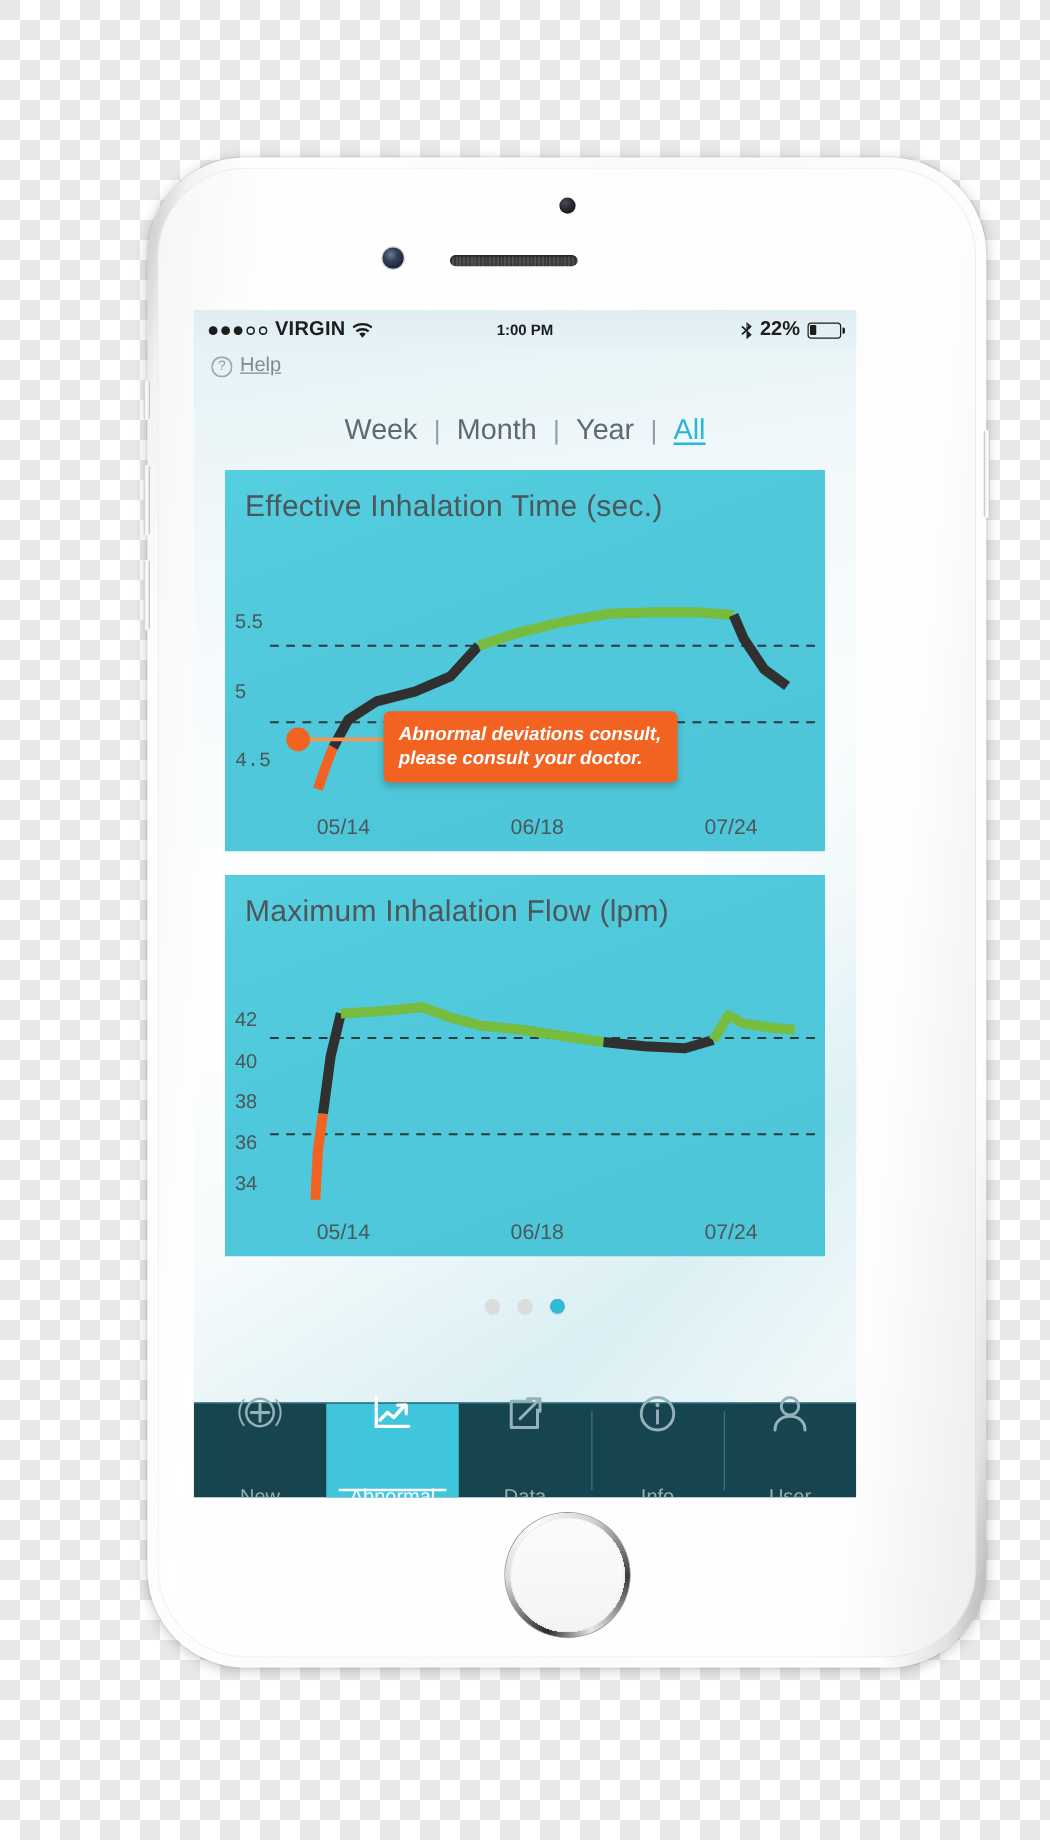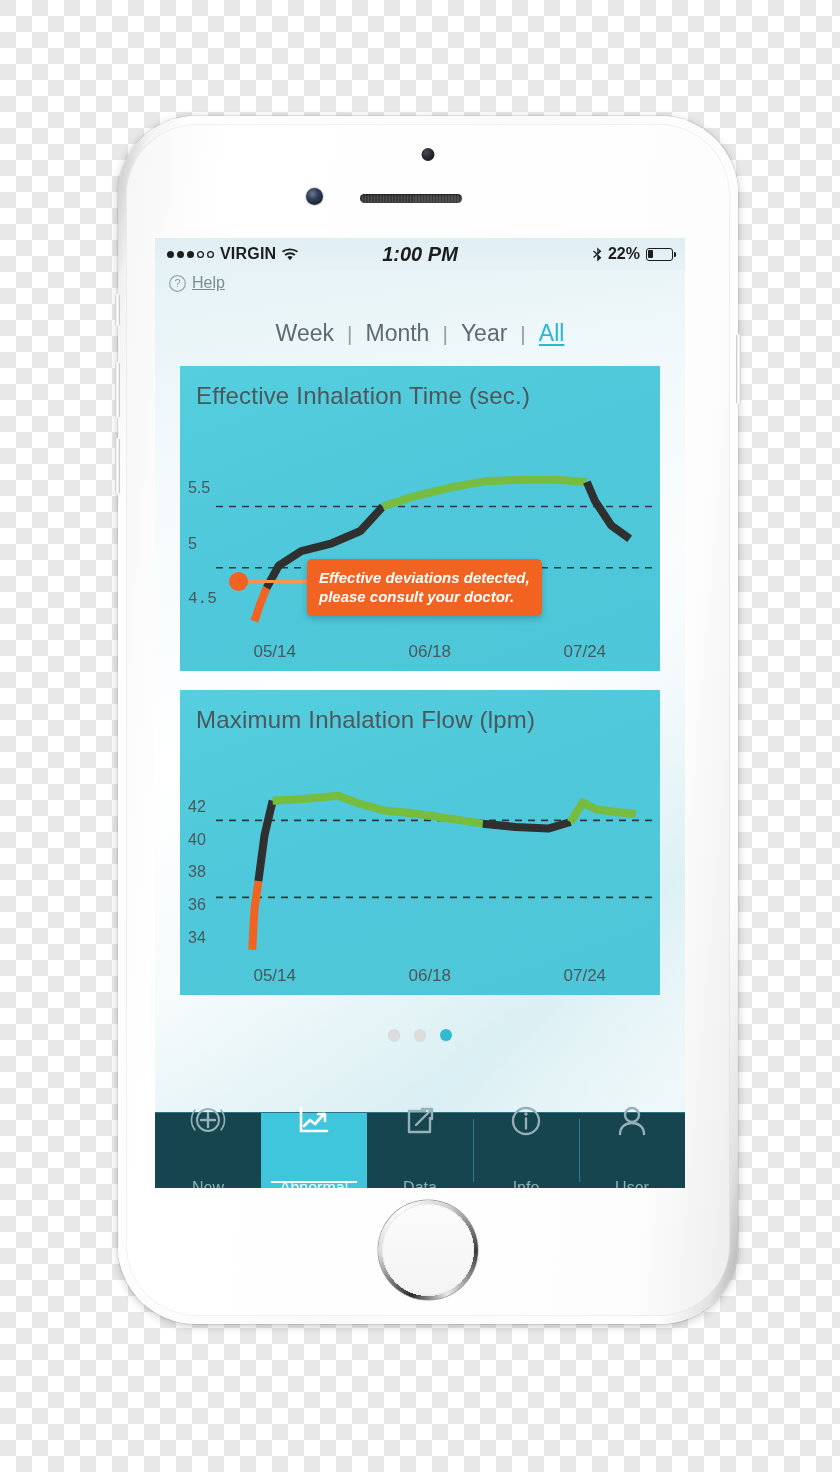--- a/index.html
+++ b/index.html
@@ -15,22 +15,22 @@
     font-family: "Liberation Sans", sans-serif;
     background:
       repeating-conic-gradient(#ffffff 0% 25%, #e8e8e8 0% 50%) 0 0 / 32px 32px;
     position: relative;
   }
 
   
   .phone {
     position: absolute;
     left: 118px;
-    top: 116px;
-    width: 620px;
+    top: 126px;
+    width: 671px;
     height: 1208px;
     border-radius: 78px;
     background: linear-gradient(100deg, #bdbdbd 0%, #f2f2f2 4%, #ffffff 9%,
                 #fafafa 50%, #ffffff 90%, #e2e2e2 96%, #a9a9a9 100%);
     box-shadow: 0 2px 10px rgba(0,0,0,.22), 0 0 0 1px rgba(0,0,0,.07);
   }
   .phone-inner {
     position: absolute;
     left: 8px; top: 8px; right: 8px; bottom: 8px;
     border-radius: 71px;
@@ -106,21 +106,21 @@
     color: #1d1d1d;
     font-weight: bold;
     background: linear-gradient(#dfeef3, #e6f2f6);
   }
   .sb-left { display: flex; align-items: center; gap: 6px; flex: 1; }
   .dots { display: flex; gap: 3px; align-items: center; }
   .dots i { width: 7px; height: 7px; border-radius: 50%; display:block;
             background: #1d1d1d; }
   .dots i.hollow { background: transparent; box-shadow: inset 0 0 0 1.3px #1d1d1d; }
   .carrier { letter-spacing: .2px; font-size: 16px; }
-  .sb-center { flex: 0 0 auto; font-size: 20px; font-style: italic; }
+  .sb-center { flex: 0 0 auto; font-size: 12px; }
   .sb-right { flex: 1; display: flex; align-items: center; justify-content: flex-end; gap: 6px; font-size: 16px; }
   .battery {
     width: 27px; height: 13px; border: 1.4px solid #1d1d1d; border-radius: 3px;
     position: relative; padding: 1.4px;
   }
   .battery::after {
     content:""; position:absolute; right:-4px; top:3.5px;
     width:2.4px; height:5px; background:#1d1d1d; border-radius: 0 1.5px 1.5px 0;
   }
   .battery b { display:block; height:100%; width:28%; background:#1d1d1d; border-radius:1px; }
@@ -302,21 +302,21 @@
       <div class="ylabel" id="y0a" style="left: 8px; top: 112.833px;">5.5</div>
       <div class="ylabel" id="y0b" style="left: 8px; top: 168.5px;">5</div>
       <div class="ylabel" id="y0c" style="left: 8px; top: 224.167px; font-family: Liberation Mono, monospace;">4.5</div>
       <div class="xlabel" id="x0a" style="left: 94.72px;">05/14</div>
       <div class="xlabel" id="x0b" style="left: 249.76px;">06/18</div>
       <div class="xlabel" id="x0c" style="left: 404.8px;">07/24</div>
 
       <div class="tooltip-stem"></div>
       <div class="tooltip-dot"></div>
       <div class="tooltip">
-        <div>Effective deviations detected,</div>
+        <div>Abnormal deviations consult,</div>
         <div>please consult your doctor.</div>
       </div>
     </div>
 
     <div class="card">
       <div class="title">Maximum Inhalation Flow (lpm)</div>
       <svg class="plot" id="plot1" viewBox="0 0 480 305" preserveAspectRatio="none">
           <line x1="36" x2="472" y1="130.38235294117652" y2="130.38235294117652" stroke="#2f3a3d" stroke-width="1.6" stroke-dasharray="7 6"></line>
           <line x1="36" x2="472" y1="207.33333333333334" y2="207.33333333333334" stroke="#2f3a3d" stroke-width="1.6" stroke-dasharray="7 6"></line>
           <path d="M72.28 259.7254901960785L74.32 220.43137254901967L78.4 190.96078431372547" fill="none" stroke="#F26322" stroke-width="8" stroke-linecap="butt" stroke-linejoin="round"></path>

